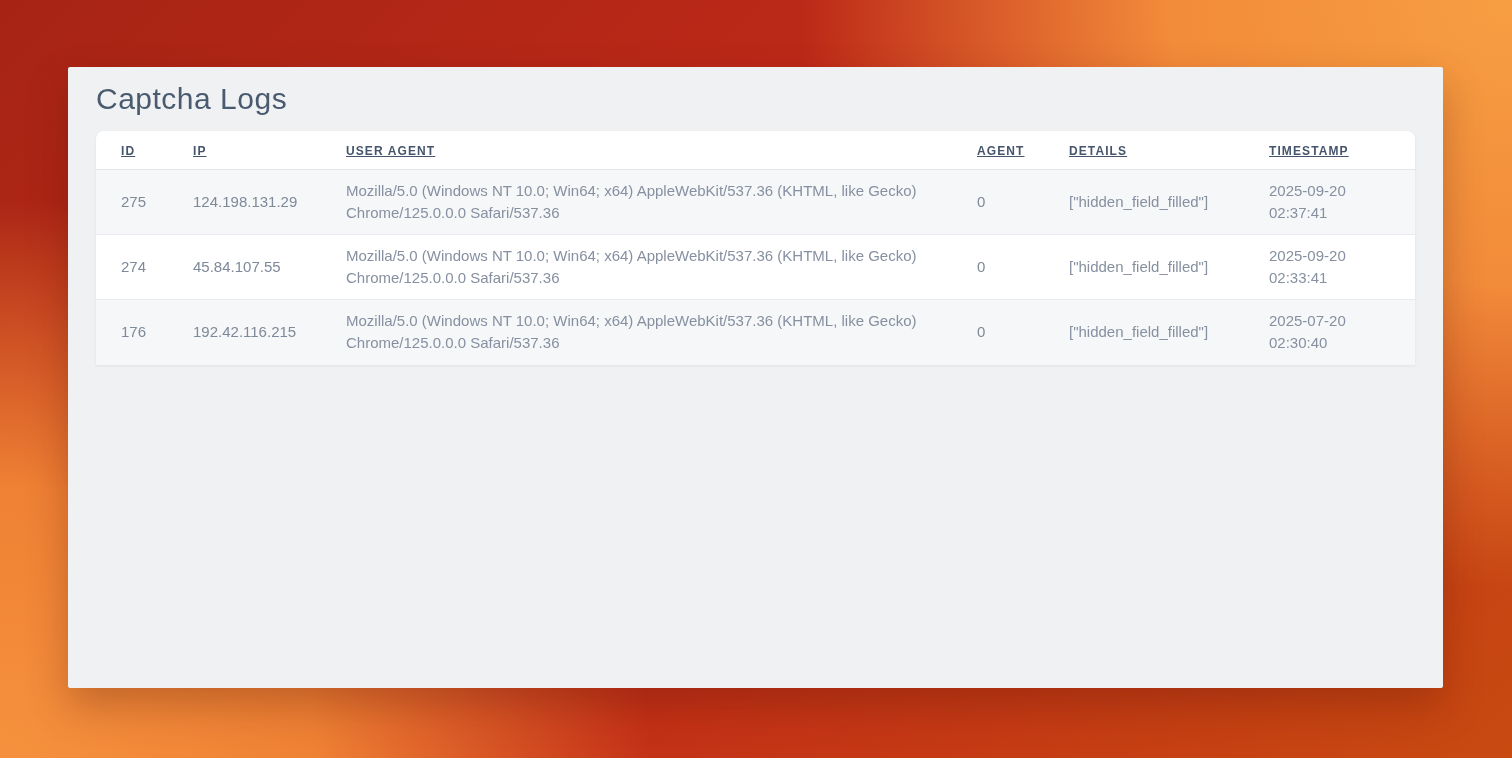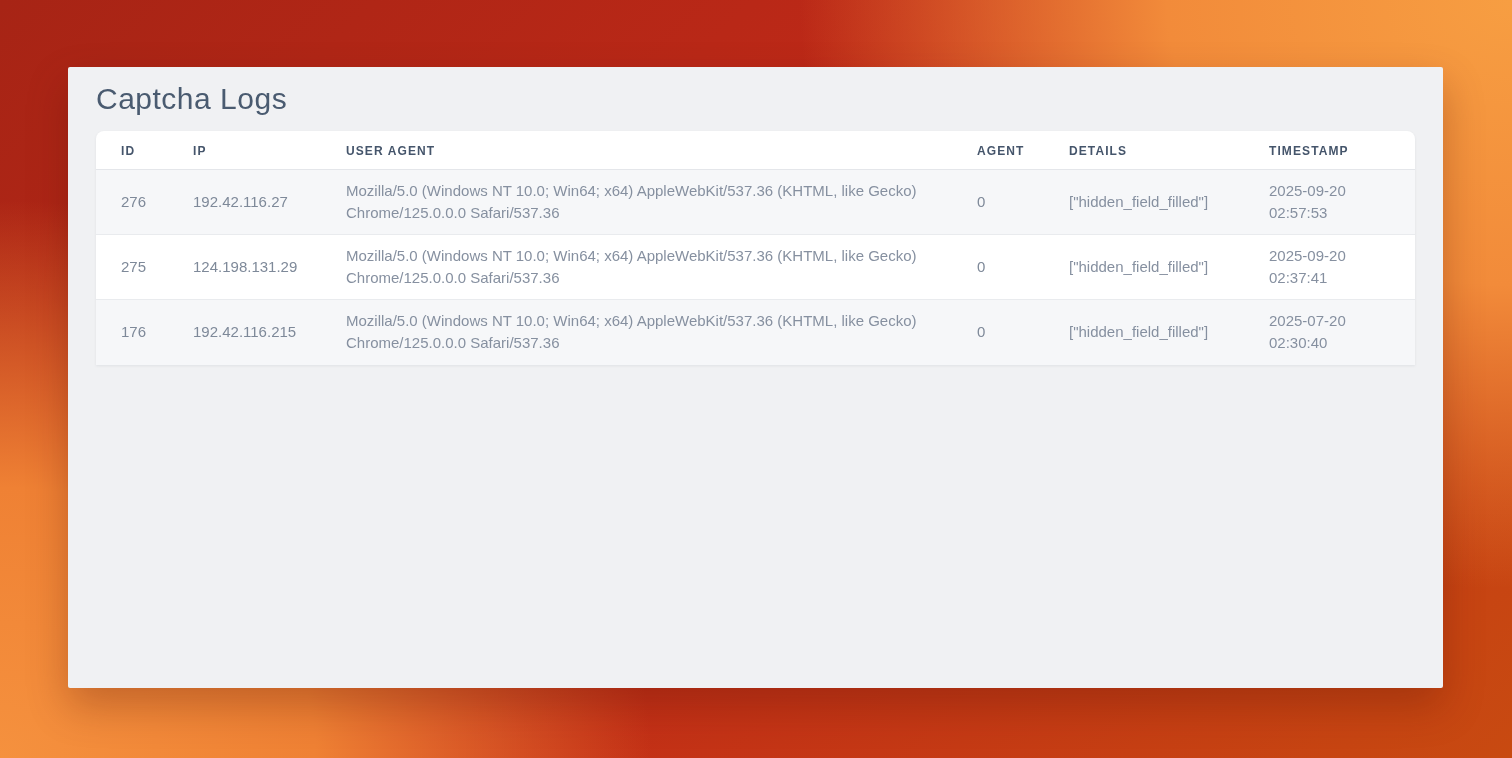--- a/index.html
+++ b/index.html
@@ -57,20 +57,21 @@
   thead tr { border-bottom: 1px solid #e4e6ea; }
 
   th {
     text-align: left;
     font-size: 12px;
     font-weight: 700;
     letter-spacing: 1.1px;
     color: #45556b;
     padding: 13px 10px 11px 25px;
     white-space: nowrap;
+    text-decoration: underline;
   }
 
   tbody tr { background: #ffffff; }
   tbody tr:nth-child(odd) { background: #f6f7f9; }
   tbody tr + tr { border-top: 1px solid #e9ebee; }
 
   td {
     height: 65px;
     font-size: 15px;
     line-height: 22px;
@@ -103,34 +104,34 @@
             <th class="col-id">ID</th>
             <th class="col-ip">IP</th>
             <th class="col-user_agent">USER AGENT</th>
             <th class="col-score">AGENT</th>
             <th class="col-details">DETAILS</th>
             <th class="col-timestamp">TIMESTAMP</th>
           </tr>
       </thead>
       <tbody id="table-body">
           <tr>
-            <td class="col-id">276</td>
-            <td class="col-ip">192.42.116.27</td>
-            <td class="col-user_agent">Mozilla/5.0 (Windows NT 10.0; Win64; x64) AppleWebKit/537.36 (KHTML, like Gecko) Chrome/125.0.0.0 Safari/537.36</td>
-            <td class="col-score">0</td>
-            <td class="col-details">["hidden_field_filled"]</td>
-            <td class="col-timestamp">2025-09-20 02:57:53</td>
-          </tr>
-          <tr>
             <td class="col-id">275</td>
             <td class="col-ip">124.198.131.29</td>
             <td class="col-user_agent">Mozilla/5.0 (Windows NT 10.0; Win64; x64) AppleWebKit/537.36 (KHTML, like Gecko) Chrome/125.0.0.0 Safari/537.36</td>
             <td class="col-score">0</td>
             <td class="col-details">["hidden_field_filled"]</td>
             <td class="col-timestamp">2025-09-20 02:37:41</td>
+          </tr>
+          <tr>
+            <td class="col-id">274</td>
+            <td class="col-ip">45.84.107.55</td>
+            <td class="col-user_agent">Mozilla/5.0 (Windows NT 10.0; Win64; x64) AppleWebKit/537.36 (KHTML, like Gecko) Chrome/125.0.0.0 Safari/537.36</td>
+            <td class="col-score">0</td>
+            <td class="col-details">["hidden_field_filled"]</td>
+            <td class="col-timestamp">2025-09-20 02:33:41</td>
           </tr>
           <tr>
             <td class="col-id">176</td>
             <td class="col-ip">192.42.116.215</td>
             <td class="col-user_agent">Mozilla/5.0 (Windows NT 10.0; Win64; x64) AppleWebKit/537.36 (KHTML, like Gecko) Chrome/125.0.0.0 Safari/537.36</td>
             <td class="col-score">0</td>
             <td class="col-details">["hidden_field_filled"]</td>
             <td class="col-timestamp">2025-07-20 02:30:40</td>
           </tr>
         </tbody>

